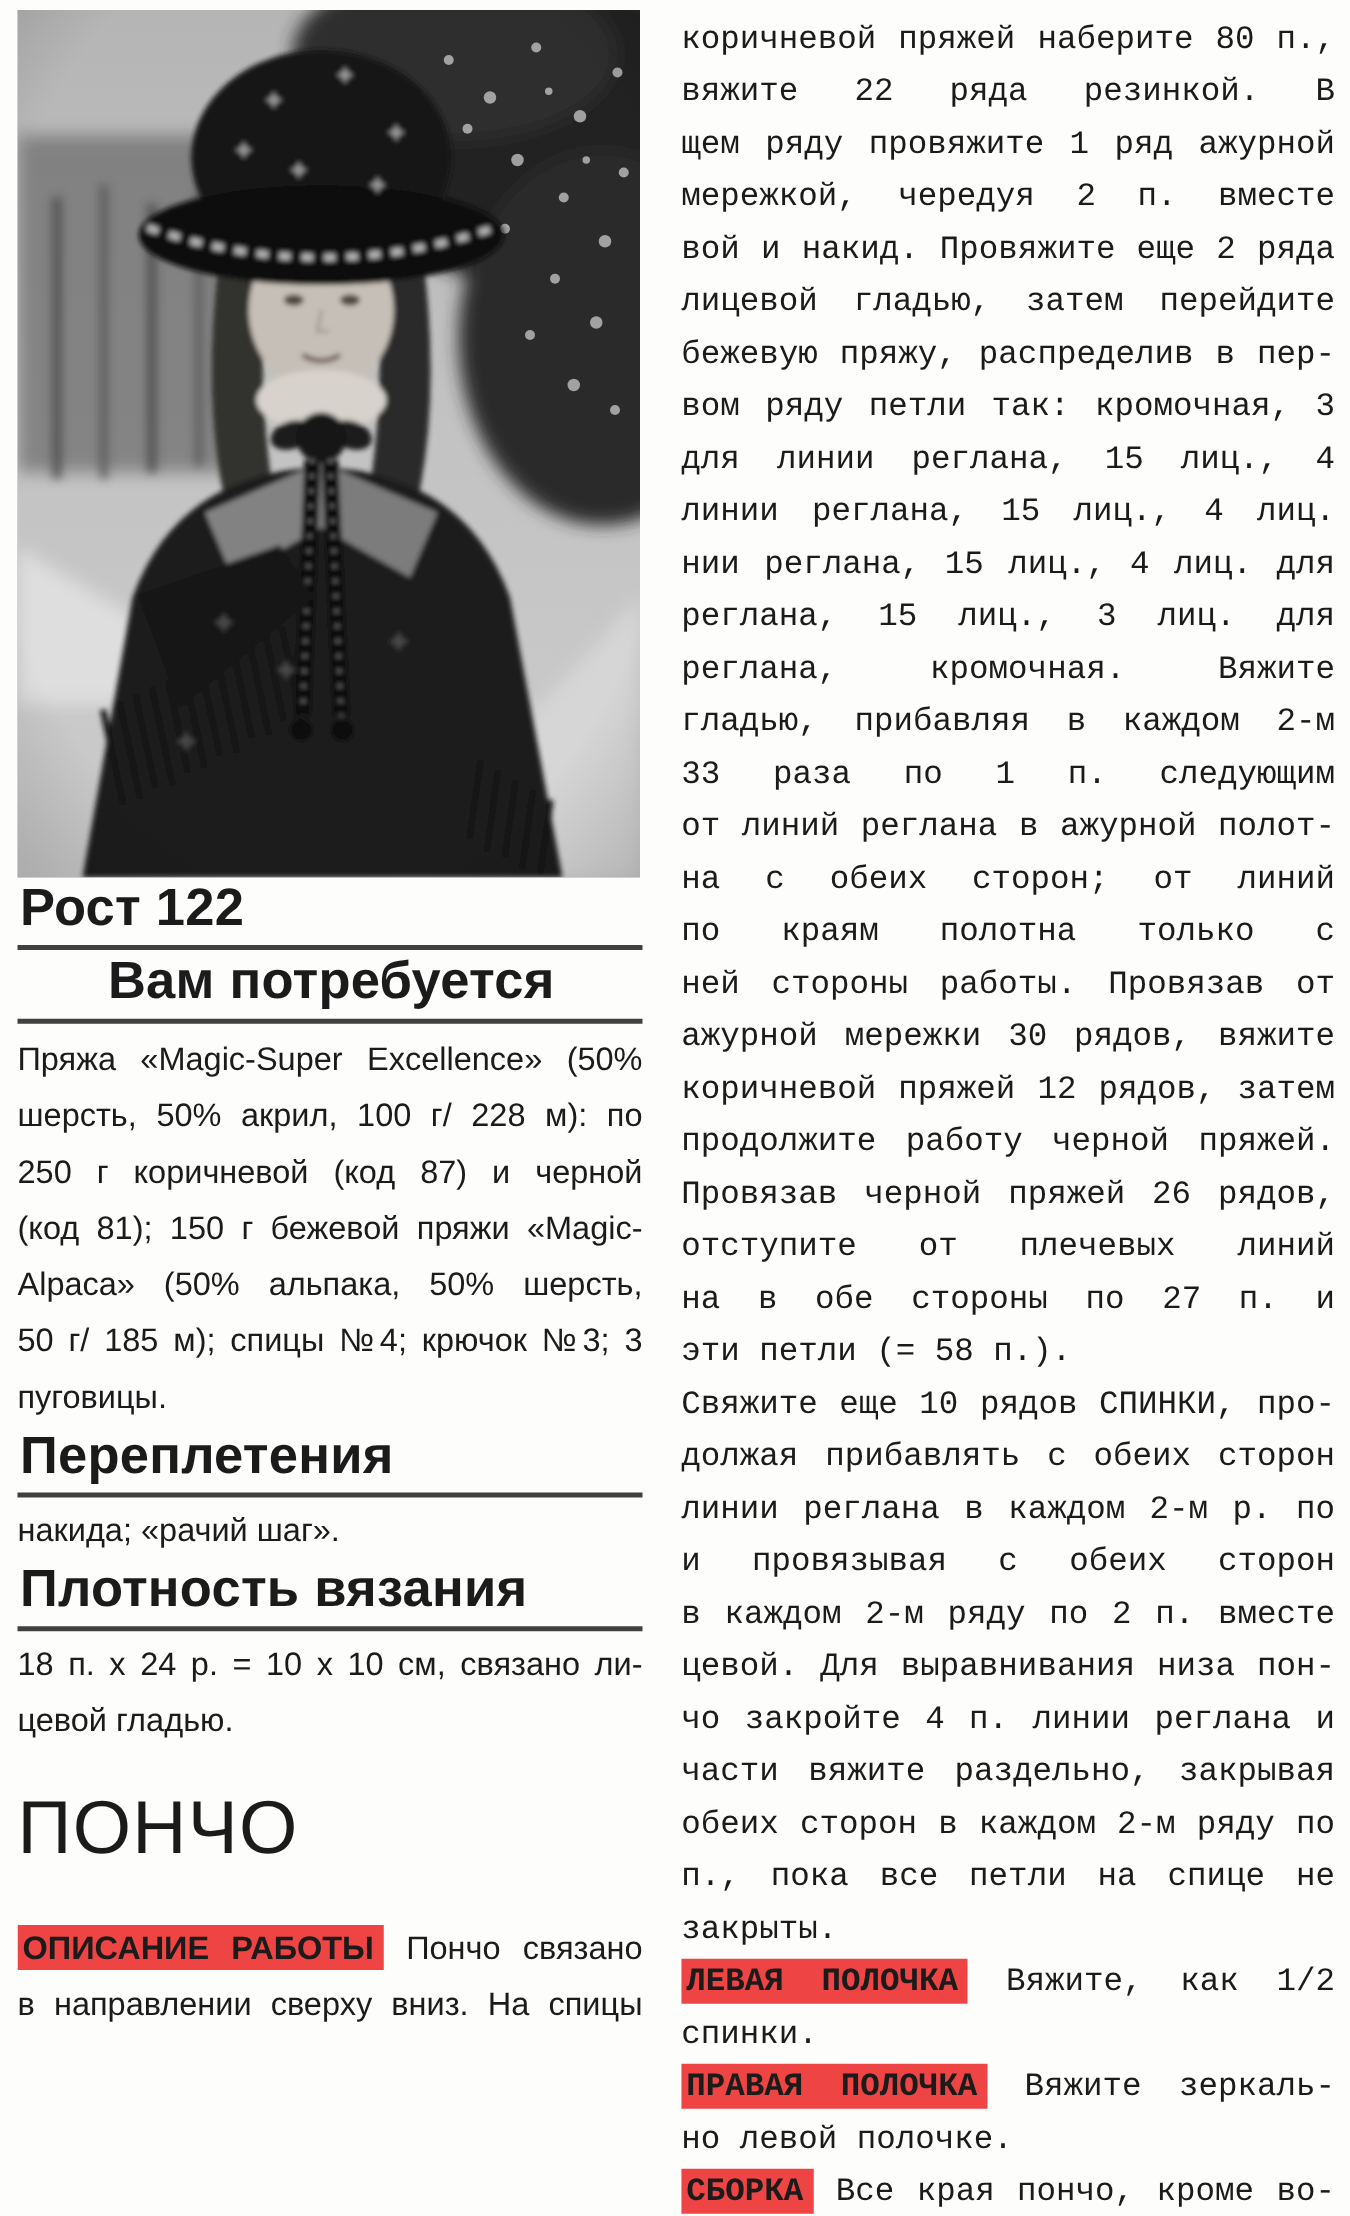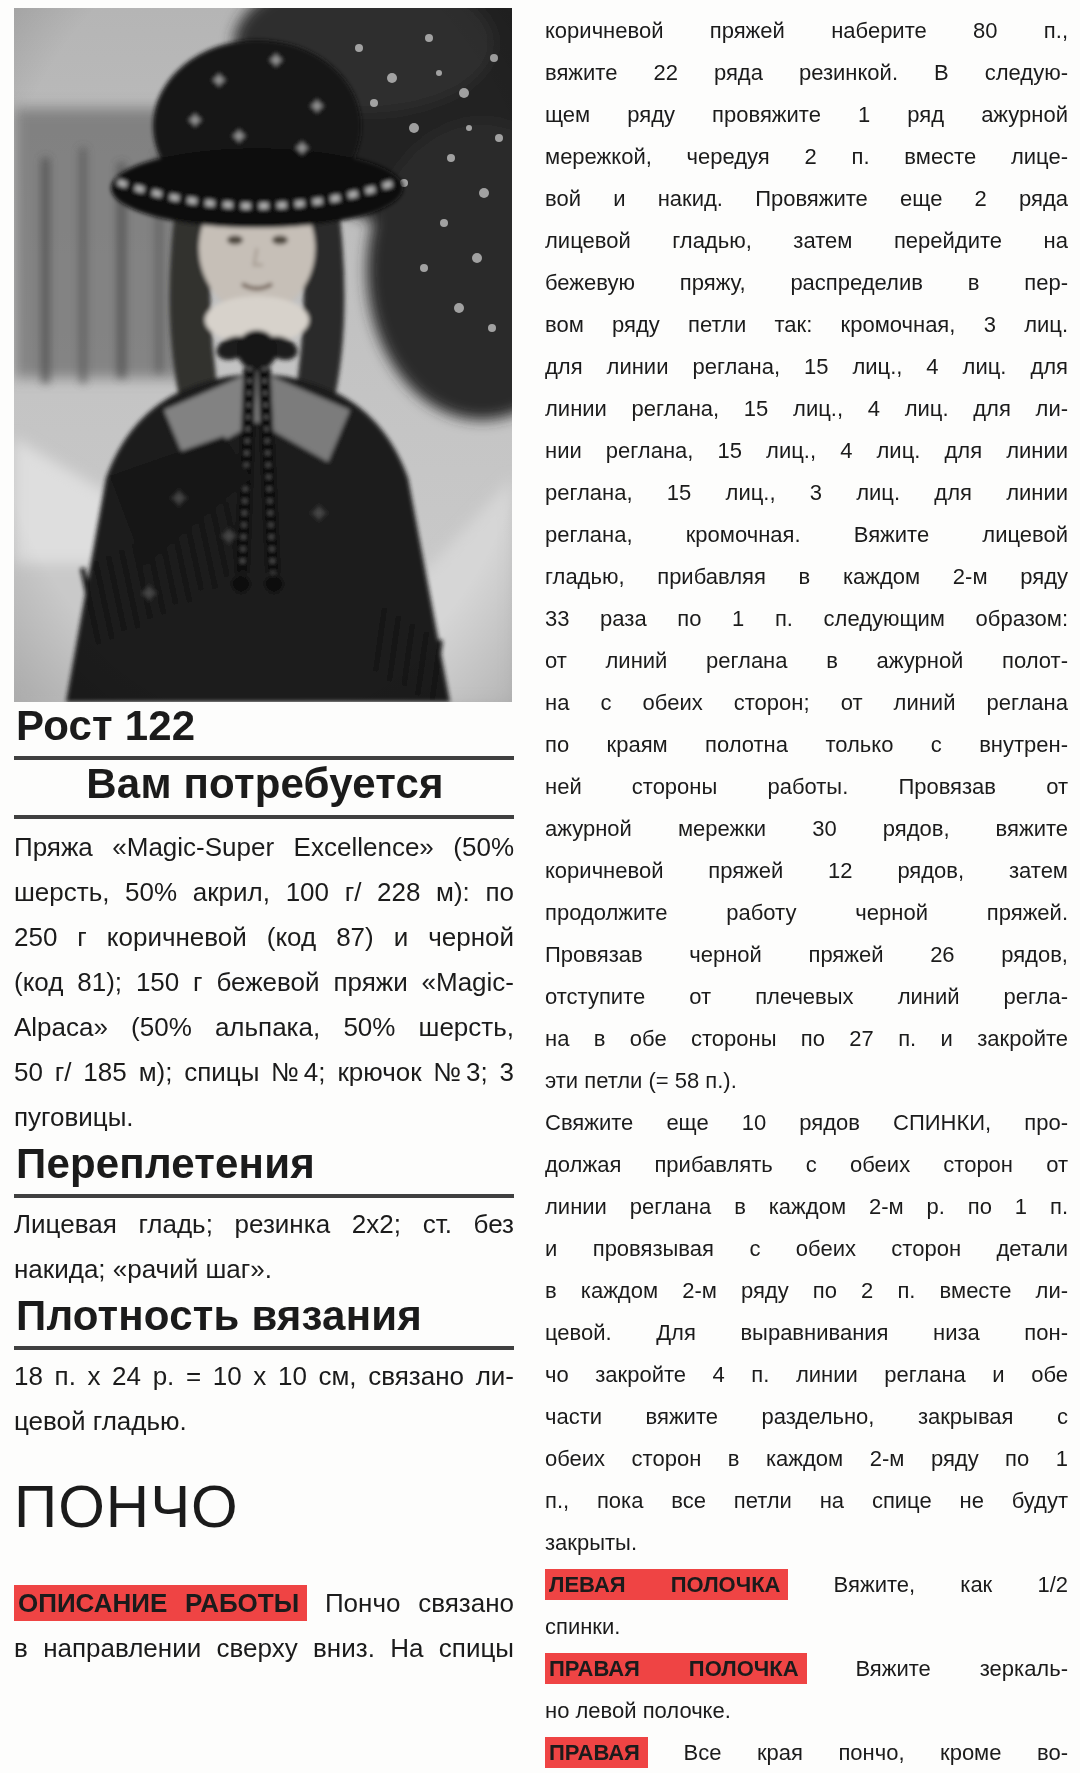--- a/index.html
+++ b/index.html
@@ -18,21 +18,21 @@
   .rost{margin-top:28px;}
   .vam{margin-top:26px;text-align:center;}
   .perep{margin-top:8px;}
   .plot{margin-top:10px;}
 
   .lines{margin:0;}
   .lines .line{text-align:justify;text-align-last:justify;-moz-text-align-last:justify;
                overflow:hidden;white-space:normal;}
   .lines .line.last{text-align-last:left;-moz-text-align-last:left;}
   .left-lines .line{font-size:26px;line-height:45px;height:45px;}
-  .right-lines .line{font-size:22px;line-height:42px;height:42px;}
+  .right-lines .line{font-size:26px;line-height:42px;height:42px;font-family:Liberation Mono, monospace;}
   .materials{margin-top:6px;}
   .weaves{margin-top:4px;}
   .gauge{margin-top:4px;}
 
   .big-title{margin-top:28px;font-size:60px;font-weight:400;letter-spacing:1px;line-height:1.15;}
   .desc{margin-top:40px;}
 
   .hl{font-weight:bold;background:#ef4444;padding:3px 8px 3px 4px;}
 </style>
 </head>
@@ -175,21 +175,20 @@
         <div class="line">шерсть, 50% акрил, 100 г/ 228 м): по</div>
         <div class="line">250 г коричневой (код 87) и черной</div>
         <div class="line">(код 81); 150 г бежевой пряжи «Magic-</div>
         <div class="line">Alpaca» (50% альпака, 50% шерсть,</div>
         <div class="line">50 г/ 185 м); спицы №4; крючок №3; 3</div>
         <div class="line last">пуговицы.</div>
       </div>
 
     <h2 class="rule perep">Переплетения</h2>
     <div class="lines left-lines weaves">
-        <div class="line">Лицевая гладь; резинка 2х2; ст. без</div>
         <div class="line last">накида; «рачий шаг».</div>
       </div>
 
     <h2 class="rule plot">Плотность вязания</h2>
     <div class="lines left-lines gauge">
         <div class="line">18 п. х 24 р. = 10 х 10 см, связано ли-</div>
         <div class="line last">цевой гладью.</div>
       </div>
 
     <div class="big-title">ПОНЧО</div>
@@ -236,16 +235,16 @@
       <div class="line">цевой. Для выравнивания низа пон-</div>
       <div class="line">чо закройте 4 п. линии реглана и обе</div>
       <div class="line">части вяжите раздельно, закрывая с</div>
       <div class="line">обеих сторон в каждом 2-м ряду по 1</div>
       <div class="line">п., пока все петли на спице не будут</div>
       <div class="line last">закрыты.</div>
       <div class="line"><span class="hl">ЛЕВАЯ ПОЛОЧКА</span> Вяжите, как 1/2</div>
       <div class="line last">спинки.</div>
       <div class="line"><span class="hl">ПРАВАЯ ПОЛОЧКА</span> Вяжите зеркаль-</div>
       <div class="line last">но левой полочке.</div>
-      <div class="line"><span class="hl">ПРАВАЯ</span> Все края пончо, кроме во-</div>
+      <div class="line"><span class="hl">СБОРКА</span> Все края пончо, кроме во-</div>
     </div>
 
 </div>
 
 </body></html>

